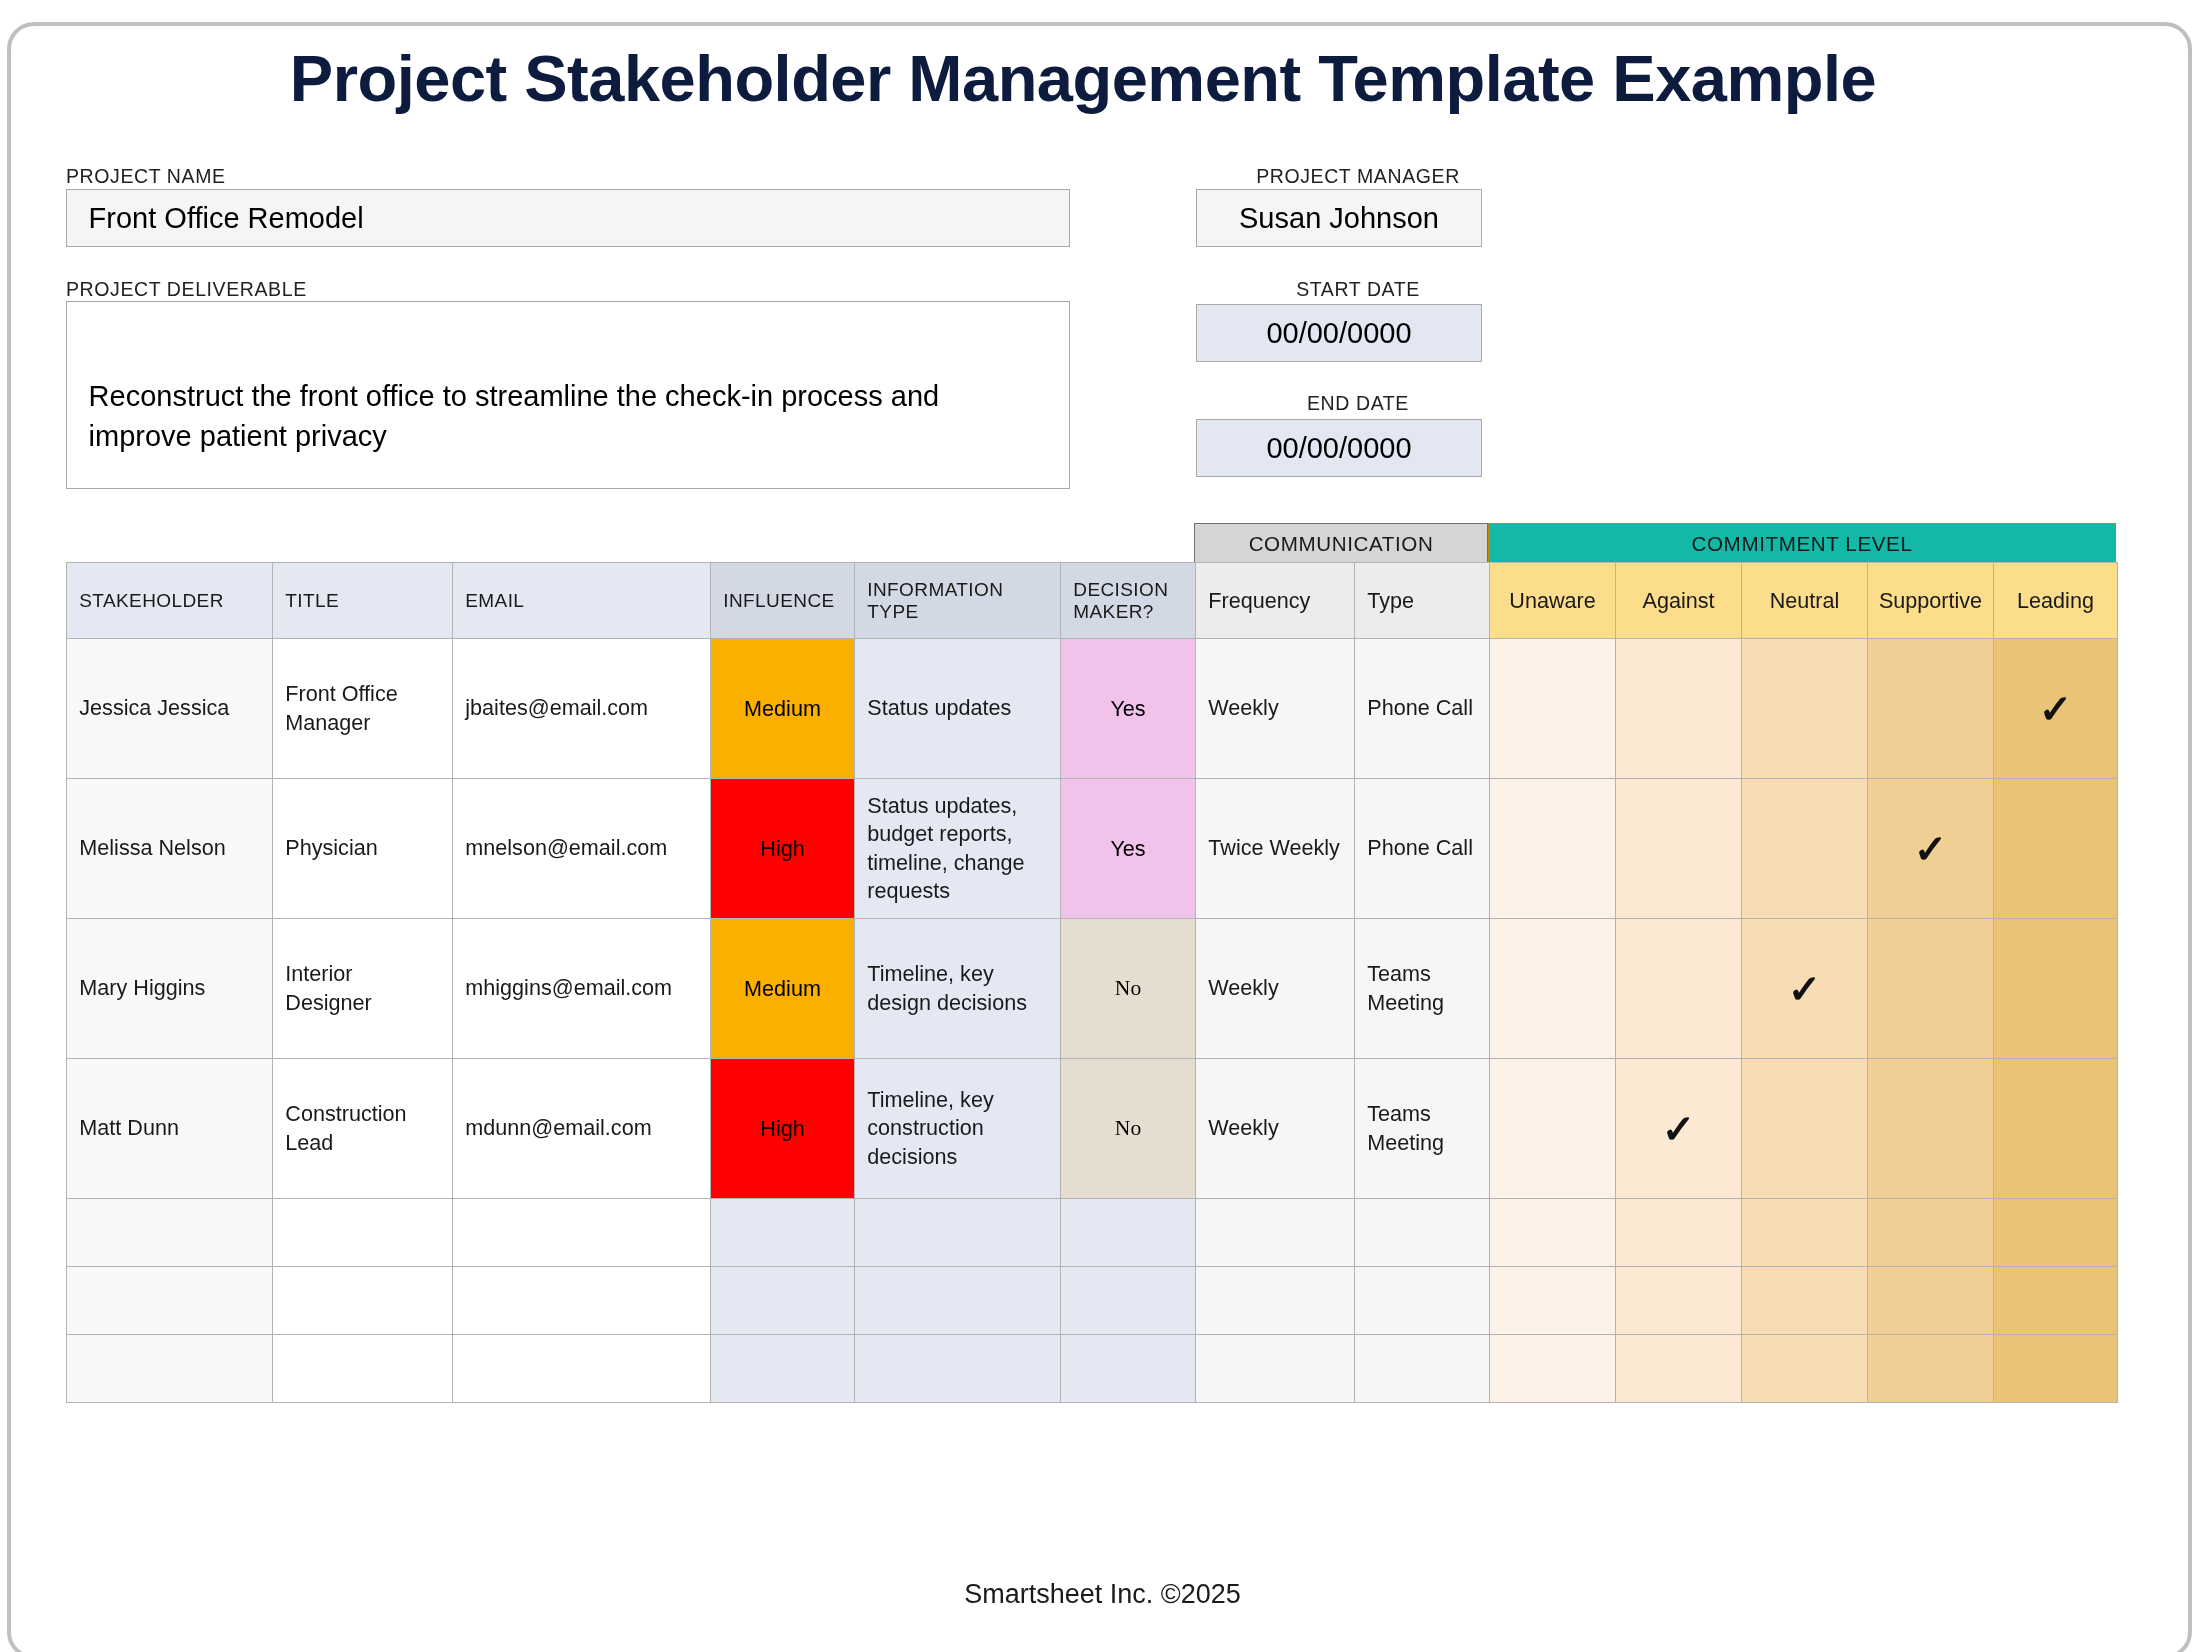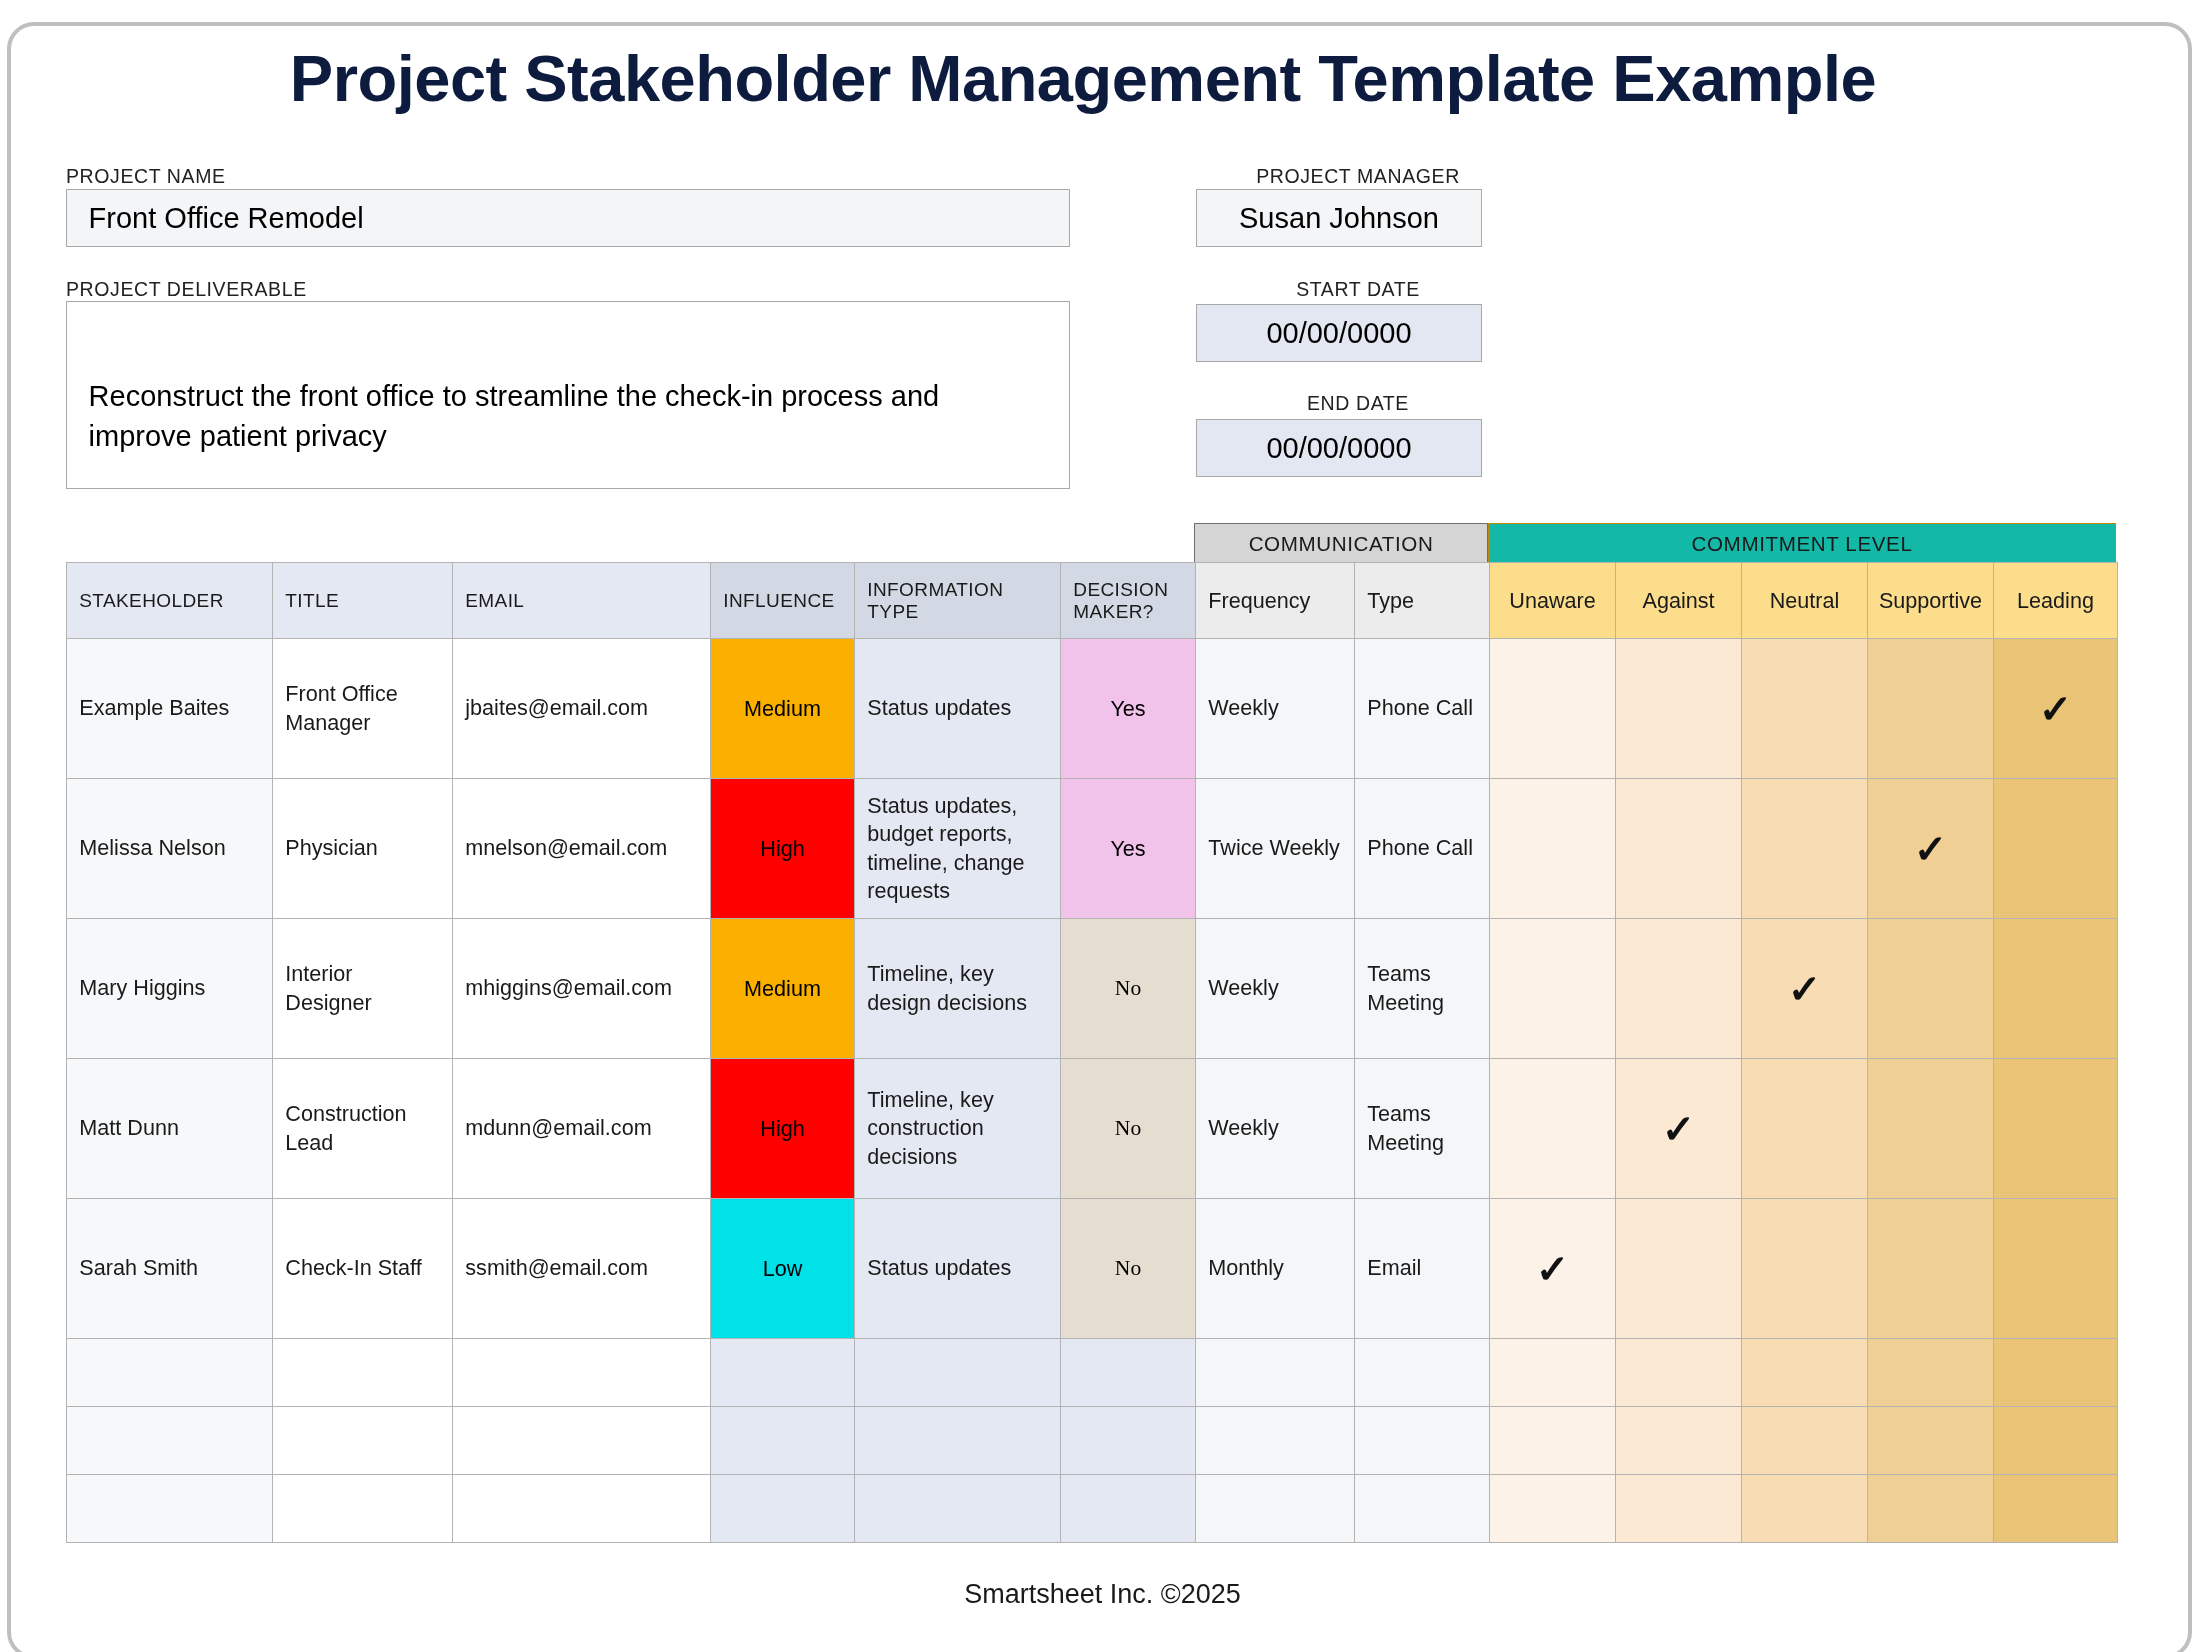--- a/index.html
+++ b/index.html
@@ -253,21 +253,21 @@
         <th class="hd comm">Type</th>
         <th class="hd amber">Unaware</th>
         <th class="hd amber">Against</th>
         <th class="hd amber">Neutral</th>
         <th class="hd amber">Supportive</th>
         <th class="hd amber">Leading</th>
       </tr>
     </thead>
     <tbody id="tbody">
         <tr>
-          <td class="cell c-name">Example Baites</td>
+          <td class="cell c-name">Jessica Jessica</td>
           <td class="cell c-white">Front Office Manager</td>
           <td class="cell c-white">jbaites@email.com</td>
           <td class="infl infl-medium">Medium</td>
           <td class="cell c-info">Status updates</td>
           <td class="dm dm-yes">Yes</td>
           <td class="cell c-comm">Weekly</td>
           <td class="cell c-comm">Phone Call</td>
           <td class="lvl lv0"></td>
           <td class="lvl lv1"></td>
           <td class="lvl lv2"></td>
@@ -312,35 +312,20 @@
           <td class="cell c-info">Timeline, key construction decisions</td>
           <td class="dm dm-no">No</td>
           <td class="cell c-comm">Weekly</td>
           <td class="cell c-comm">Teams Meeting</td>
           <td class="lvl lv0"></td>
           <td class="lvl lv1"><span class="tick">✓</span></td>
           <td class="lvl lv2"></td>
           <td class="lvl lv3"></td>
           <td class="lvl lv4"></td>
         </tr>
-        <tr>
-          <td class="cell c-name">Sarah Smith</td>
-          <td class="cell c-white">Check-In Staff</td>
-          <td class="cell c-white">ssmith@email.com</td>
-          <td class="infl infl-low">Low</td>
-          <td class="cell c-info">Status updates</td>
-          <td class="dm dm-no">No</td>
-          <td class="cell c-comm">Monthly</td>
-          <td class="cell c-comm">Email</td>
-          <td class="lvl lv0"><span class="tick">✓</span></td>
-          <td class="lvl lv1"></td>
-          <td class="lvl lv2"></td>
-          <td class="lvl lv3"></td>
-          <td class="lvl lv4"></td>
-        </tr>
         <tr class="blank">
           <td class="cell c-name"></td>
           <td class="cell c-white"></td>
           <td class="cell c-white"></td>
           <td class="infl infl-empty"></td>
           <td class="cell c-info"></td>
           <td class="dm dm-empty"></td>
           <td class="cell c-comm"></td>
           <td class="cell c-comm"></td>
           <td class="lvl lv0"></td>

